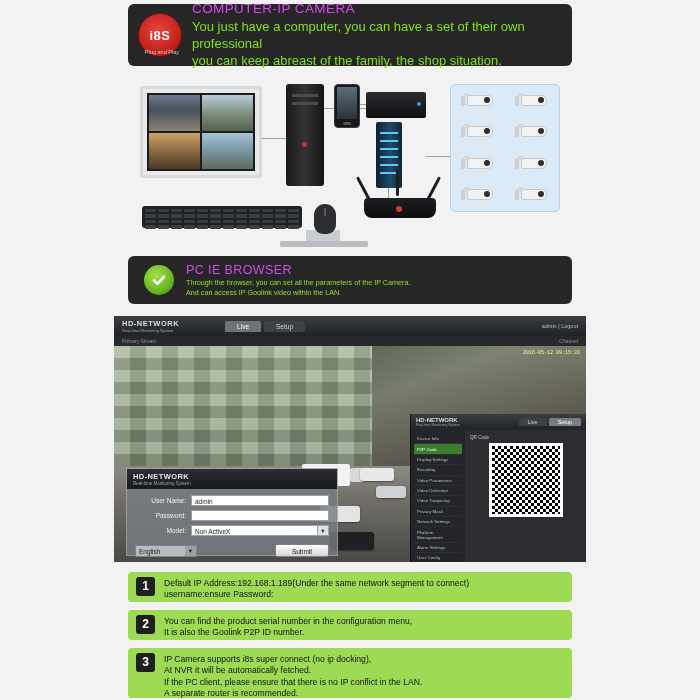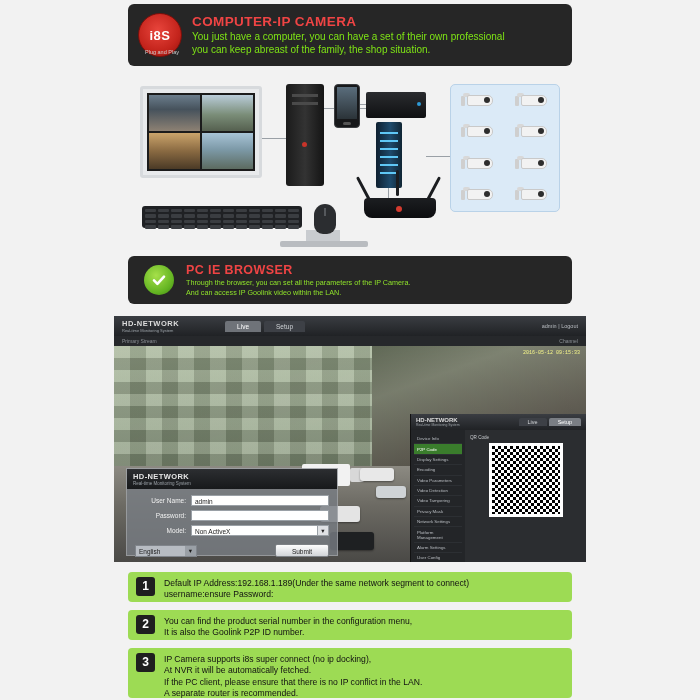--- a/index.html
+++ b/index.html
@@ -43,26 +43,26 @@
   .check-logo {
     width: 30px; height: 30px; border-radius: 50%;
     background: radial-gradient(circle at 40% 35%, #a6e04a 0%, #62b321 65%, #3e7a12 100%);
     display: flex; align-items: center; justify-content: center;
     flex: 0 0 auto; margin-right: 12px; margin-left: 6px;
   }
   .check-logo svg { display: block; }
 
   .banner-text { flex: 1 1 auto; }
   .banner-title {
-    color: #ef4444; font-size: 13.5px; font-weight: bold;
+    color: #d946ef; font-size: 13.5px; font-weight: normal;
     letter-spacing: .4px; line-height: 1.15; margin-bottom: 1px;
   }
   .banner-title-2 { font-size: 12.5px; }
   .banner-line {
-    color: #7ee315; font-size: 10px; line-height: 1.32;
+    color: #7ee315; font-size: 13px; line-height: 1.32;
   }
   .banner-line-sm { font-size: 7.2px; color: #8fe22a; line-height: 1.35; }
 
   
   .diagram { position: absolute; left: 128px; top: 78px; width: 444px; height: 160px; }
 
   .monitor-stand { position: absolute; left: 178px; top: 152px; width: 34px; height: 12px; background: #c9ccd0; }
   .monitor-base { position: absolute; left: 152px; top: 163px; width: 88px; height: 6px; background: #b9bcc0; border-radius: 2px; }
   .monitor {
     position: absolute; left: 12px; top: 8px; width: 122px; height: 92px;

